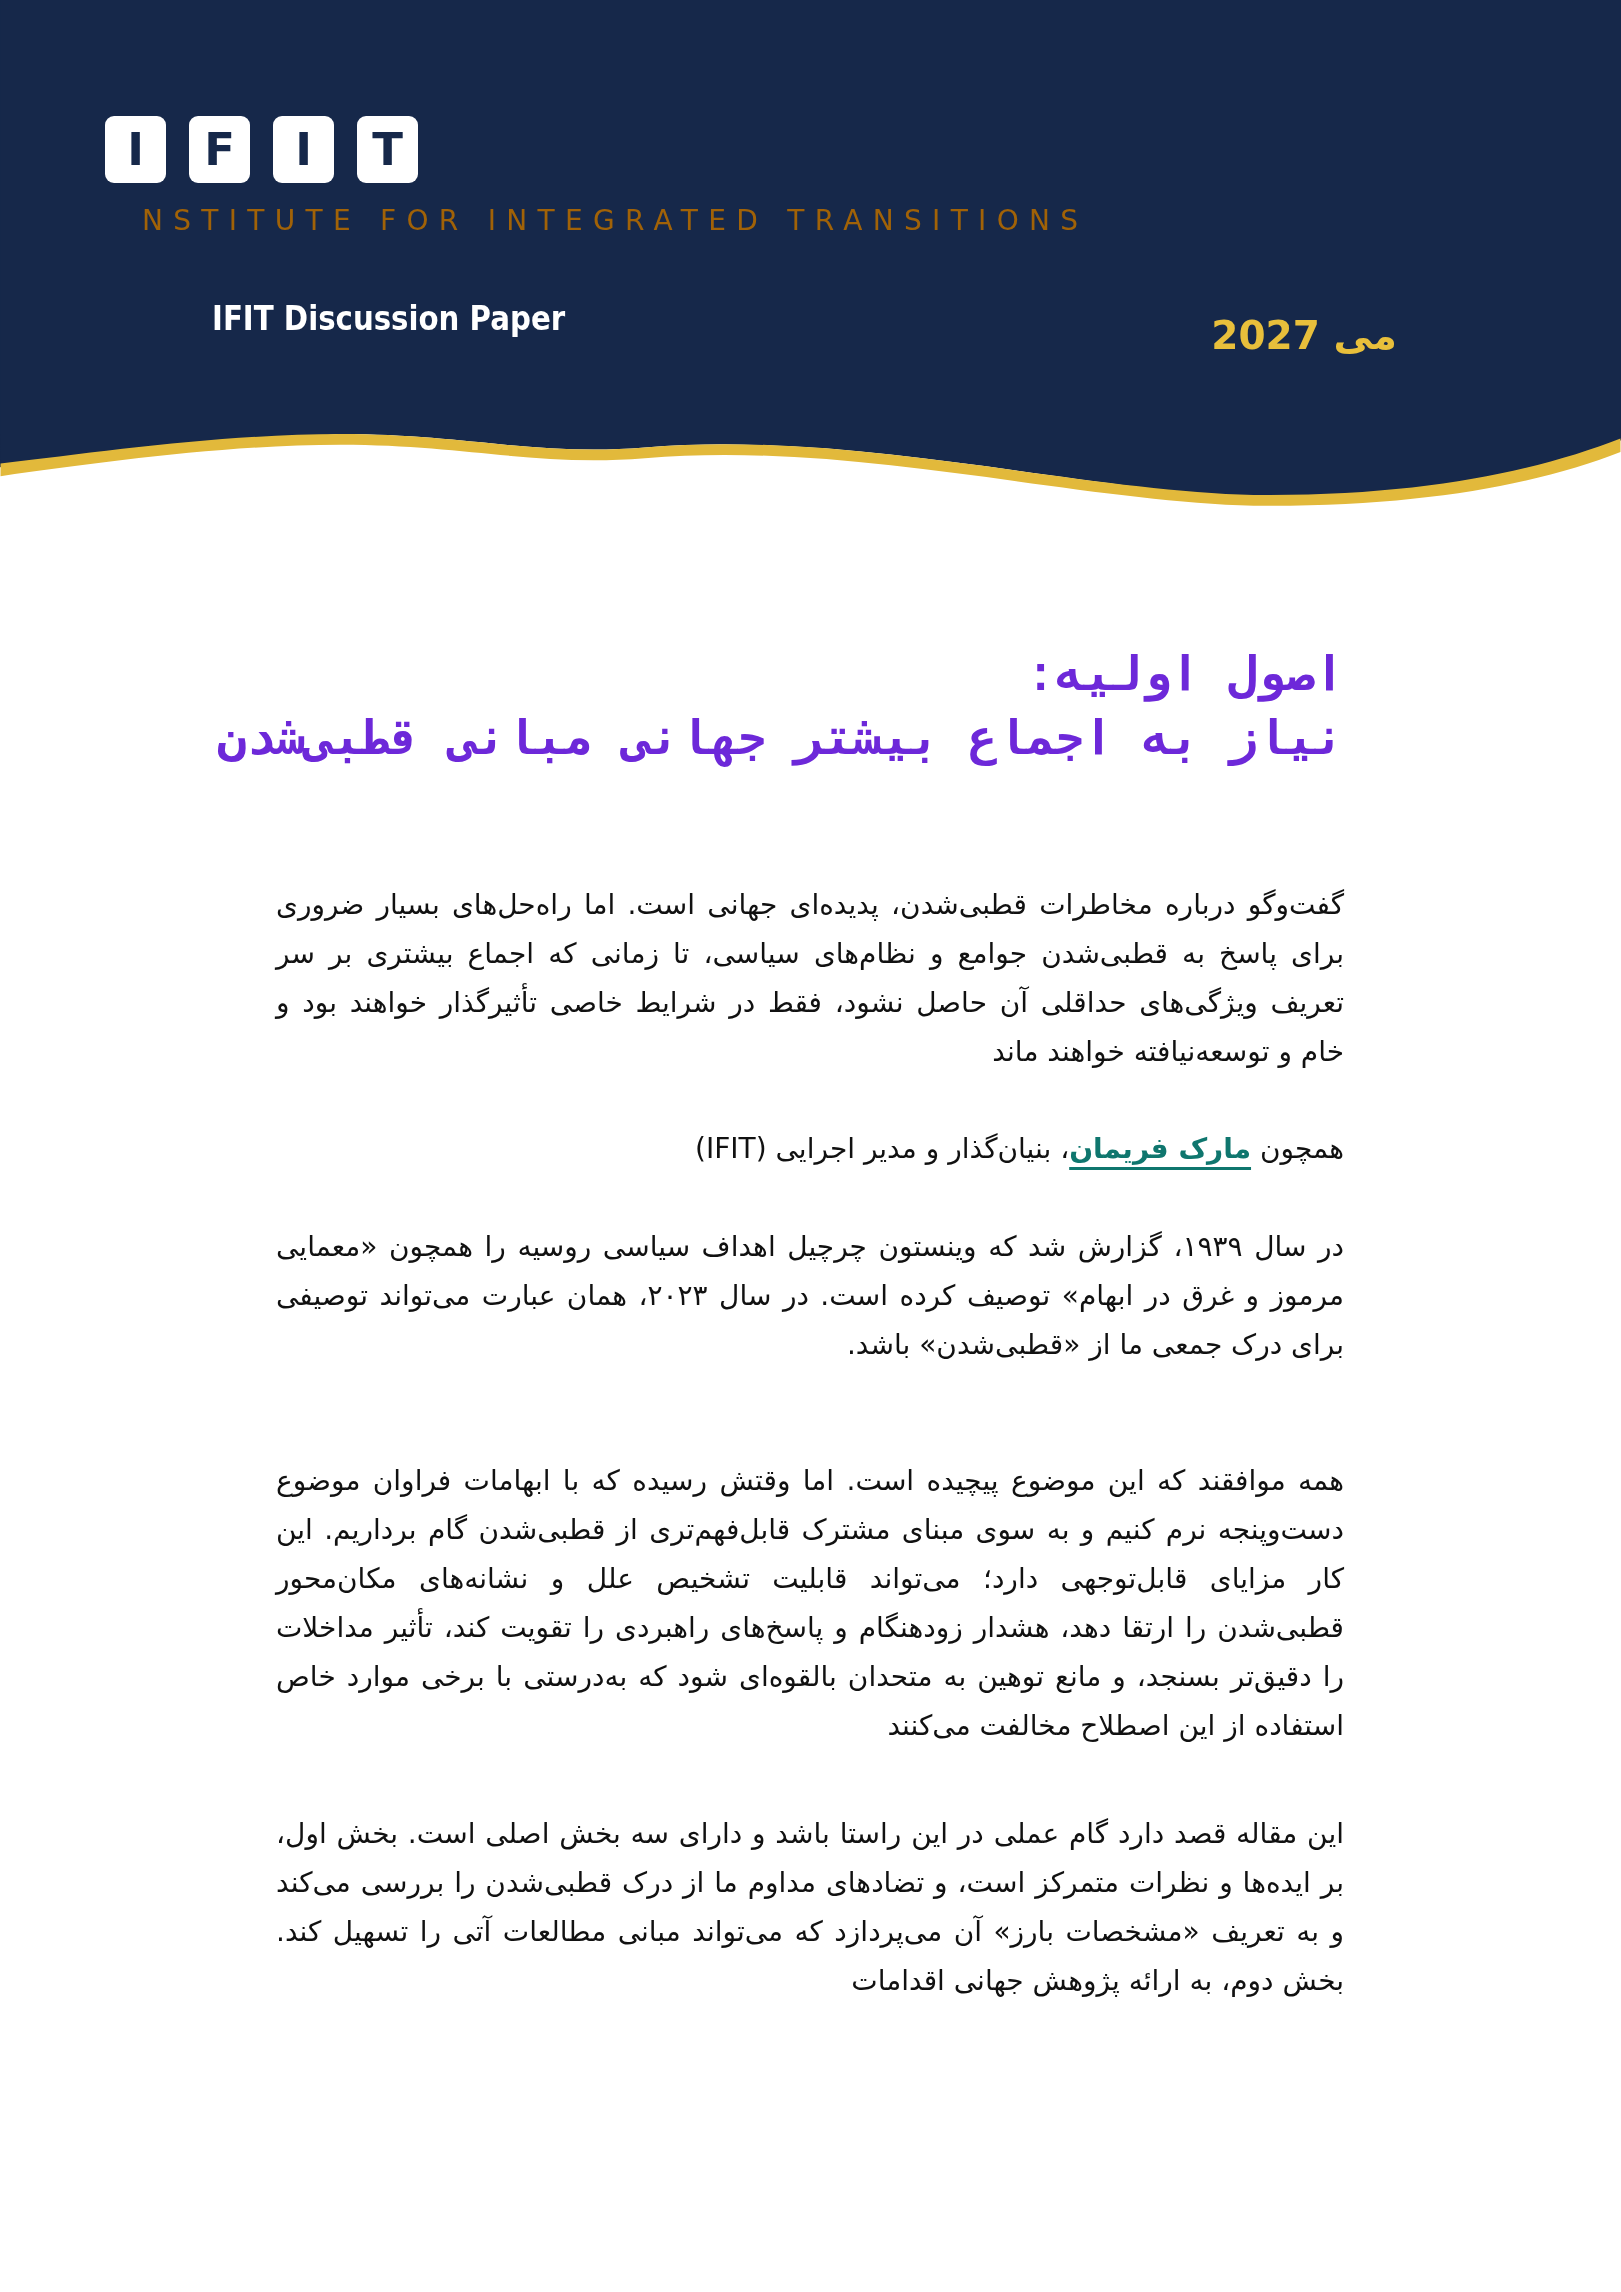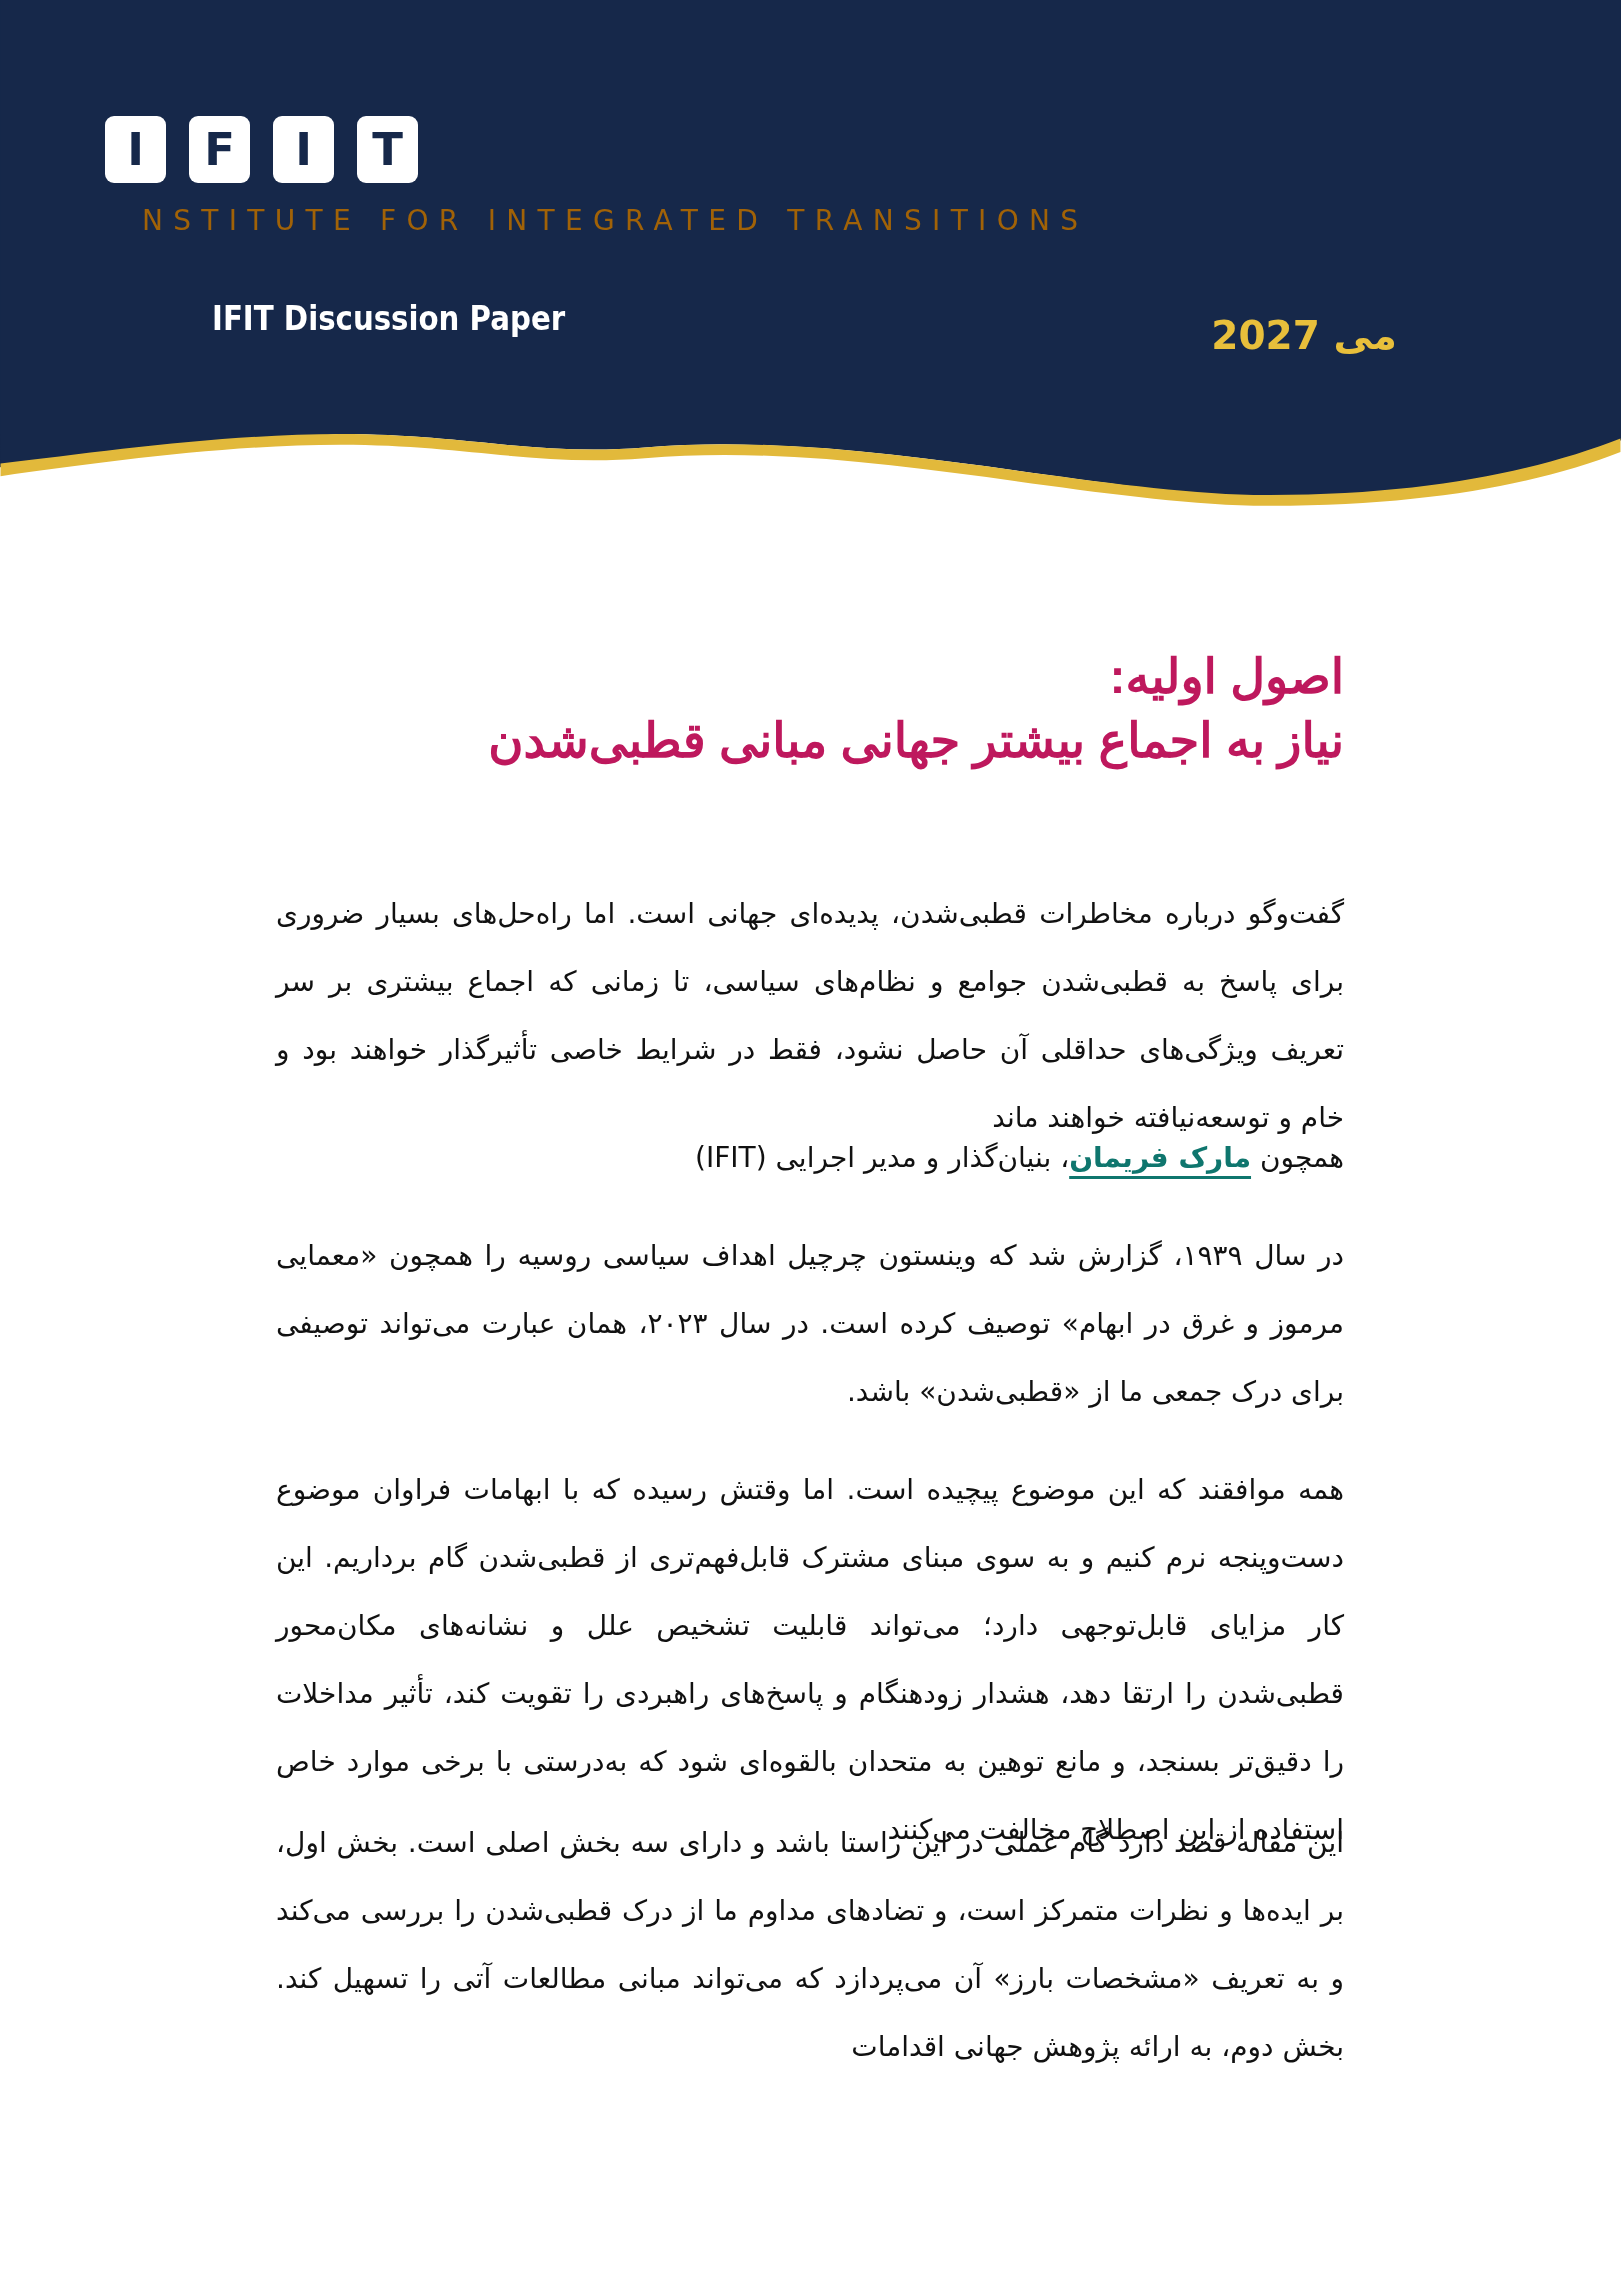--- a/index.html
+++ b/index.html
@@ -79,32 +79,32 @@
       position: absolute;
       left: 276px;
       width: 1068px;
       direction: rtl;
       text-align: justify;
       text-align-last: right;
       color: #111111;
     }
     .title {
       top: 645px;
-      color: #be185d;
-      font-family: Liberation Sans, sans-serif;
+      color: #6d28d9;
+      font-family: Liberation Mono, monospace;
       font-weight: bold;
       font-size: 48px;
       line-height: 64px;
       text-align: right;
     }
     .title div { white-space: nowrap; }
     .para {
       font-family: "DejaVu Sans", sans-serif;
       font-size: 28px;
-      line-height: 68px;
+      line-height: 49px;
     }
     .intro { top: 880px; }
     .byline {
       top: 1124px;
       text-align: right;
     }
     .author-link {
       color: #0f766e;
       font-weight: bold;
       text-decoration: underline;

